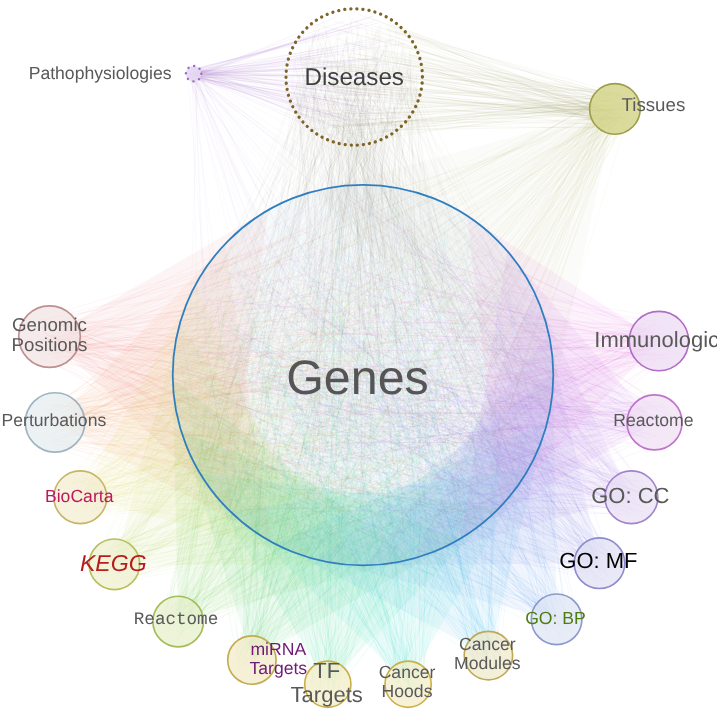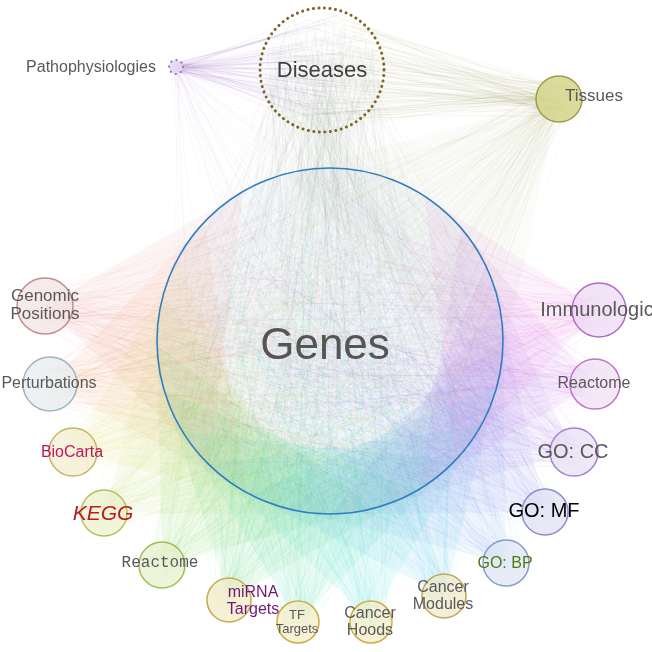--- a/index.html
+++ b/index.html
@@ -2136,21 +2136,21 @@
       <div class="node-label" style="left: 322px; top: 70px; font-size: 22px; color: rgb(63, 63, 63);">Diseases</div>
       <div class="node-label" style="left: 561px; top: 96px; font-size: 17px; color: rgb(89, 89, 89); margin-left: 33px;">Tissues</div>
       <div class="node-label" style="left: 45px; top: 305px; font-size: 17px; color: rgb(89, 89, 89);">Genomic
 Positions</div>
       <div class="node-label" style="left: 49px; top: 383px; font-size: 16px; color: rgb(89, 89, 89);">Perturbations</div>
       <div class="node-label" style="left: 72px; top: 452px; font-size: 16px; color: #be185d;">BioCarta</div>
       <div class="node-label" style="left: 103px; top: 513px; font-size: 21px; color: #b91c1c; font-style: italic;">KEGG</div>
       <div class="node-label" style="left: 160px; top: 564px; font-size: 16px; color: rgb(89, 89, 89); font-family: Liberation Mono, monospace;">Reactome</div>
       <div class="node-label" style="left: 228px; top: 600px; font-size: 16px; color: #701a75; margin-left: 25px;">miRNA
 Targets</div>
-      <div class="node-label" style="left: 297px; top: 622px; font-size: 13px; color: rgb(89, 89, 89);">TF
+      <div class="node-label" style="left: 297px; top: 622px; font-size: 20px; color: rgb(89, 89, 89);">TF
 Targets</div>
       <div class="node-label" style="left: 370px; top: 621px; font-size: 16px; color: rgb(89, 89, 89);">Cancer
 Hoods</div>
       <div class="node-label" style="left: 443px; top: 595px; font-size: 16px; color: rgb(89, 89, 89);">Cancer
 Modules</div>
       <div class="node-label" style="left: 505px; top: 563px; font-size: 16px; color: #4d7c0f;">GO: BP</div>
       <div class="node-label" style="left: 544px; top: 511px; font-size: 20px; color: #000000;">GO: MF</div>
       <div class="node-label" style="left: 573px; top: 452px; font-size: 20px; color: rgb(89, 89, 89);">GO: CC</div>
       <div class="node-label" style="left: 594px; top: 383px; font-size: 16px; color: rgb(89, 89, 89);">Reactome</div>
       <div class="node-label" style="left: 597px; top: 310px; font-size: 20px; color: rgb(89, 89, 89);">Immunologic</div>

